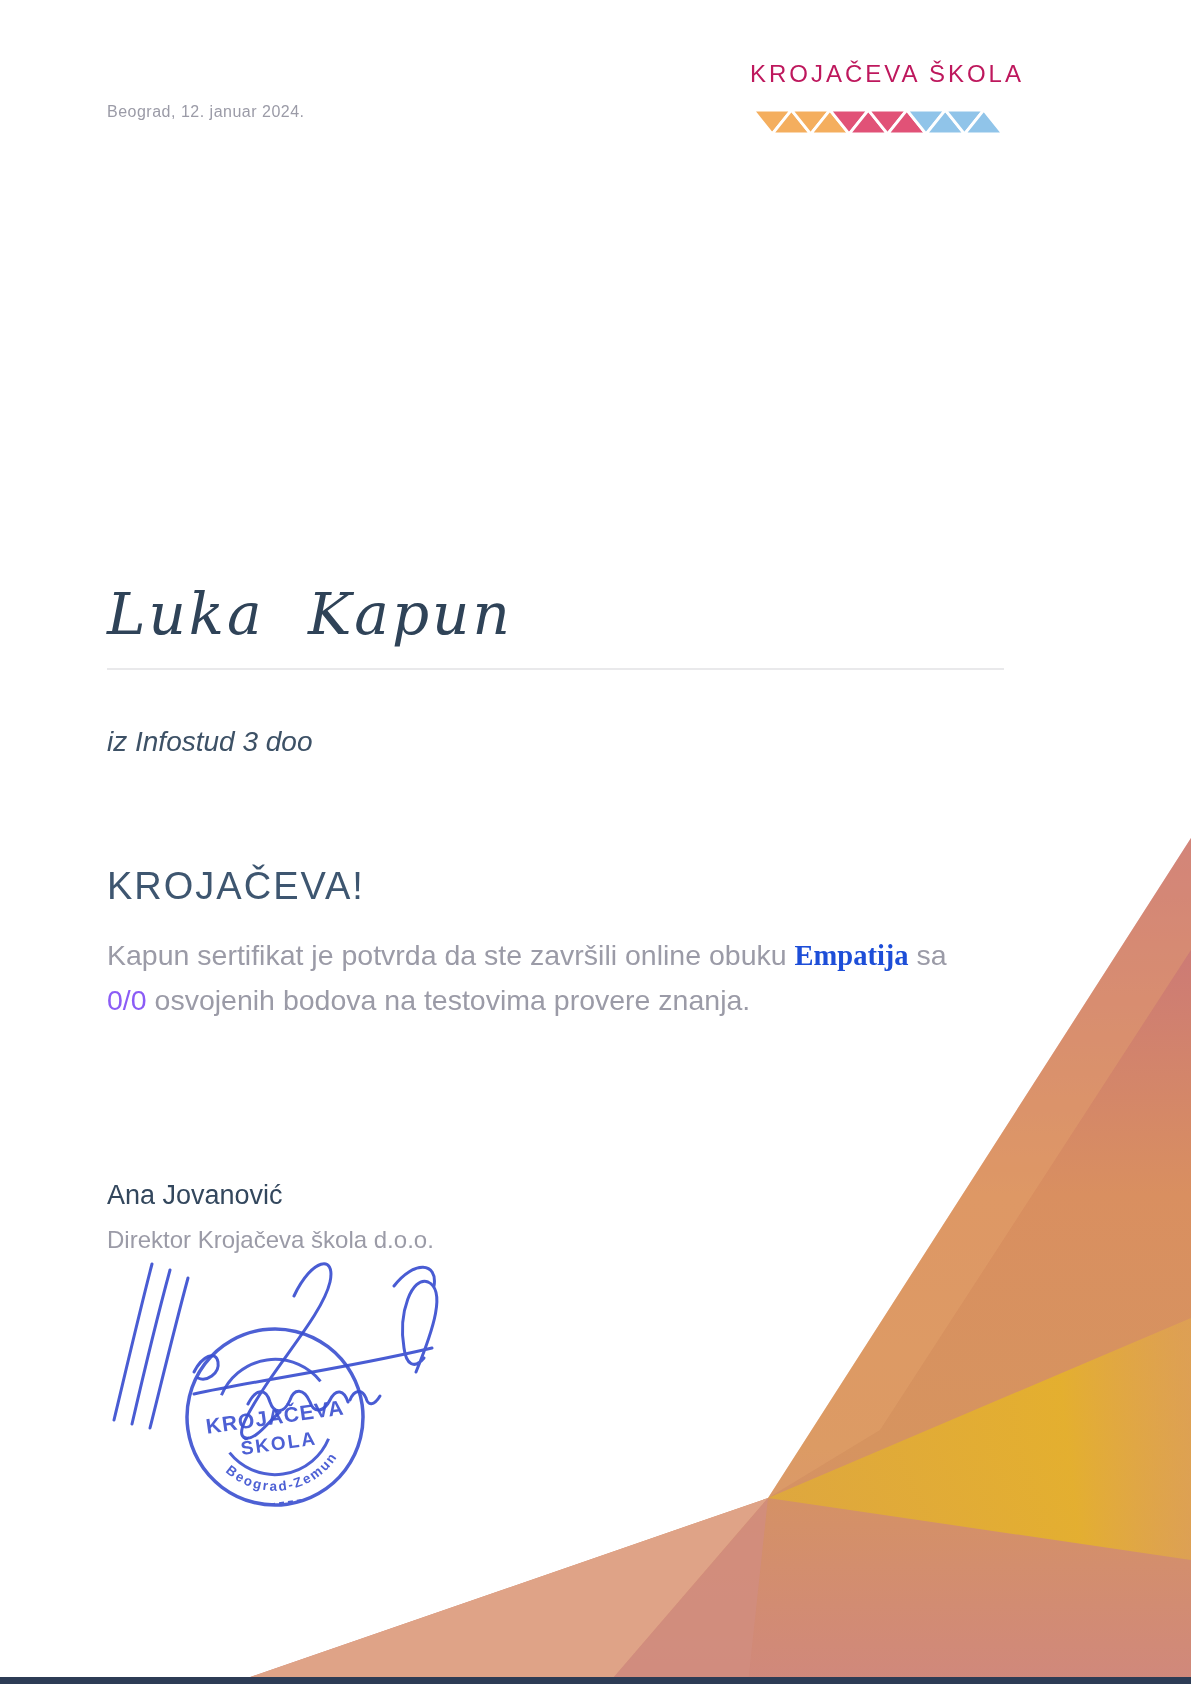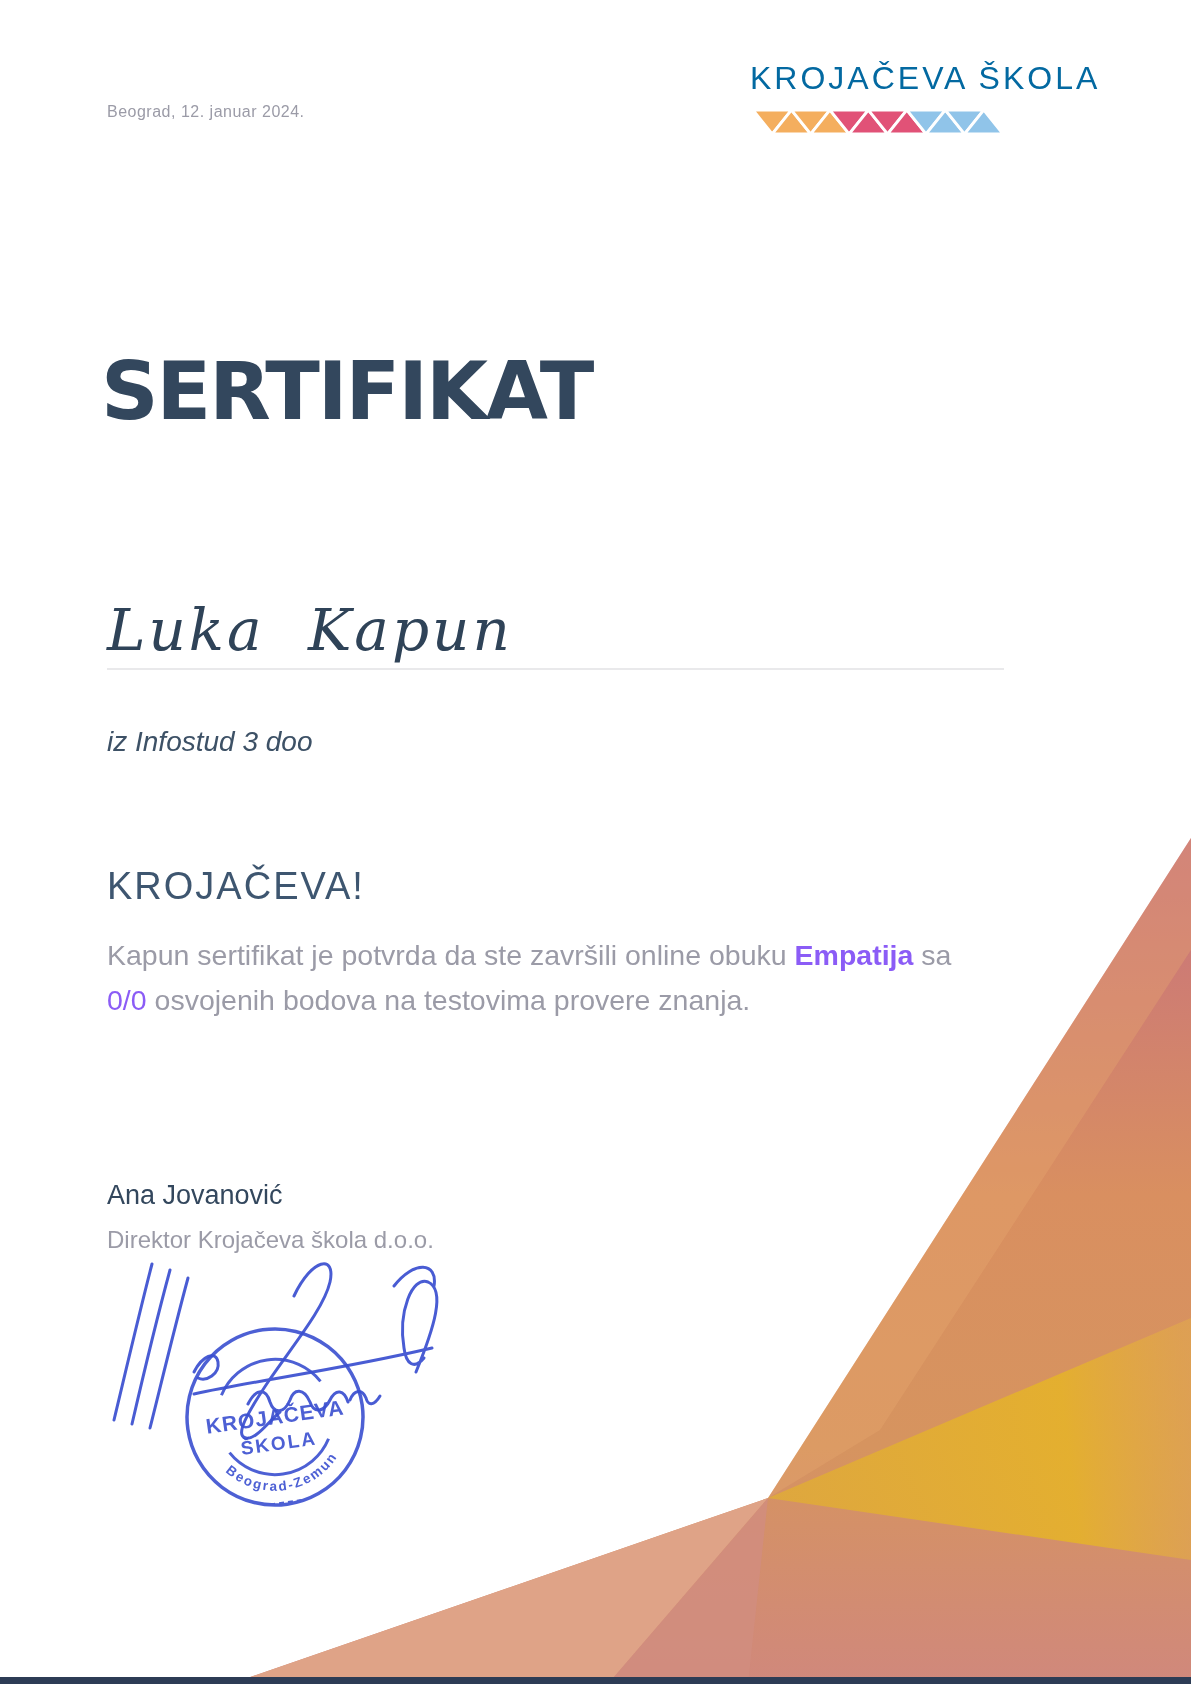--- a/index.html
+++ b/index.html
@@ -6,40 +6,40 @@
   .page{
     position:relative;
     width:1191px;height:1684px;
     background:#ffffff;
     overflow:hidden;
     font-family:"Liberation Sans", sans-serif;
   }
   .abs{position:absolute;}
   .bg-svg{position:absolute;left:0;top:0;width:1191px;height:1684px;pointer-events:none;}
   .date-line{left:107px;top:103px;font-size:16px;color:#9b9ba7;letter-spacing:.5px;}
-  .logo-text{left:750px;top:60px;font-size:32px;color:#0369a1;letter-spacing:3px;white-space:nowrap;}
+  .logo-text{left:750px;top:60px;font-size:24px;color:#be185d;letter-spacing:3px;white-space:nowrap;}
   .logo-tris{left:753px;top:110px;}
   .issuer-line{left:107px;top:325px;font-size:27px;color:#3e5065;letter-spacing:.3px;}
   .cert-title{
     left:101px;top:352px;
     font-family:"DejaVu Sans","Liberation Sans",sans-serif;
     font-weight:bold;font-size:80px;line-height:1;
     color:#33475d;letter-spacing:-2px;
   }
   .recipient-name{
     left:107px;top:580px;
     font-family:"DejaVu Serif","Liberation Serif",serif;
     font-style:italic;font-size:58px;color:#2f4358;
-    letter-spacing:3px;word-spacing:22px;margin-top:16px;
+    letter-spacing:3px;word-spacing:22px;
   }
   .name-line{left:107px;top:668px;width:897px;height:2px;background:#e9e9eb;}
   .recipient-origin{left:107px;top:695px;font-size:28px;font-style:italic;font-weight:500;color:#3d5166;margin-top:31px;}
   .congrats-heading{left:107px;top:865px;font-size:38px;color:#3e5670;letter-spacing:2px;}
   .congrats-body{left:107px;top:933px;width:884px;font-size:28.5px;line-height:45px;color:#9b9ba7;}
-  .congrats-body b.course{font-weight:bold;color:#8b5cf6;}
+  .congrats-body b.course{font-weight:bold;color:#1d4ed8;font-family:Liberation Serif, serif;}
   .congrats-body b.score{font-weight:normal;color:#8b5cf6;}
   .signer-name{left:107px;top:1180px;font-size:27px;color:#33475d;}
   .signer-title{left:107px;top:1226px;font-size:24px;color:#9b9ba7;}
   .signature-svg{left:98px;top:1252px;}
   .stamp-svg{left:180px;top:1322px;}
   .bottom-bar{left:0;top:1677px;width:1191px;height:7px;background:#2d3c55;}
   .stamp-txt{font-family:"Liberation Sans",sans-serif;font-weight:bold;}
 </style>
 </head>
 <body>
@@ -80,21 +80,20 @@
       <polygon points="104,24 145.6,24 124.8,0" fill="#e15277"></polygon>
       <polygon points="124.8,0 166.4,0 145.6,24" fill="#e15277"></polygon>
       <polygon points="145.6,24 187.2,24 166.4,0" fill="#e15277"></polygon>
       <polygon points="166.4,0 208,0 187.2,24" fill="#90c4e9"></polygon>
       <polygon points="187.2,24 228.8,24 208,0" fill="#90c4e9"></polygon>
       <polygon points="208,0 249.6,0 228.8,24" fill="#90c4e9"></polygon>
       <polygon points="228.8,24 270.4,24 249.6,0" fill="#90c4e9"></polygon>
     </g>
   </svg>
 
-  <div class="abs cert-title">SERTIFIKAT</div>
 
   <div class="abs recipient-name">Luka Kapun</div>
   <div class="abs name-line"></div>
   <div class="abs recipient-origin">iz Infostud 3 doo</div>
 
   <div class="abs congrats-heading">KROJAČEVA!</div>
   <div class="abs congrats-body">
     <span>Kapun sertifikat je potvrda da ste završili online obuku </span><b class="course">Empatija</b><span> sa </span><b class="score">0/0</b><span> osvojenih bodova na testovima provere znanja.</span>
   </div>
 

